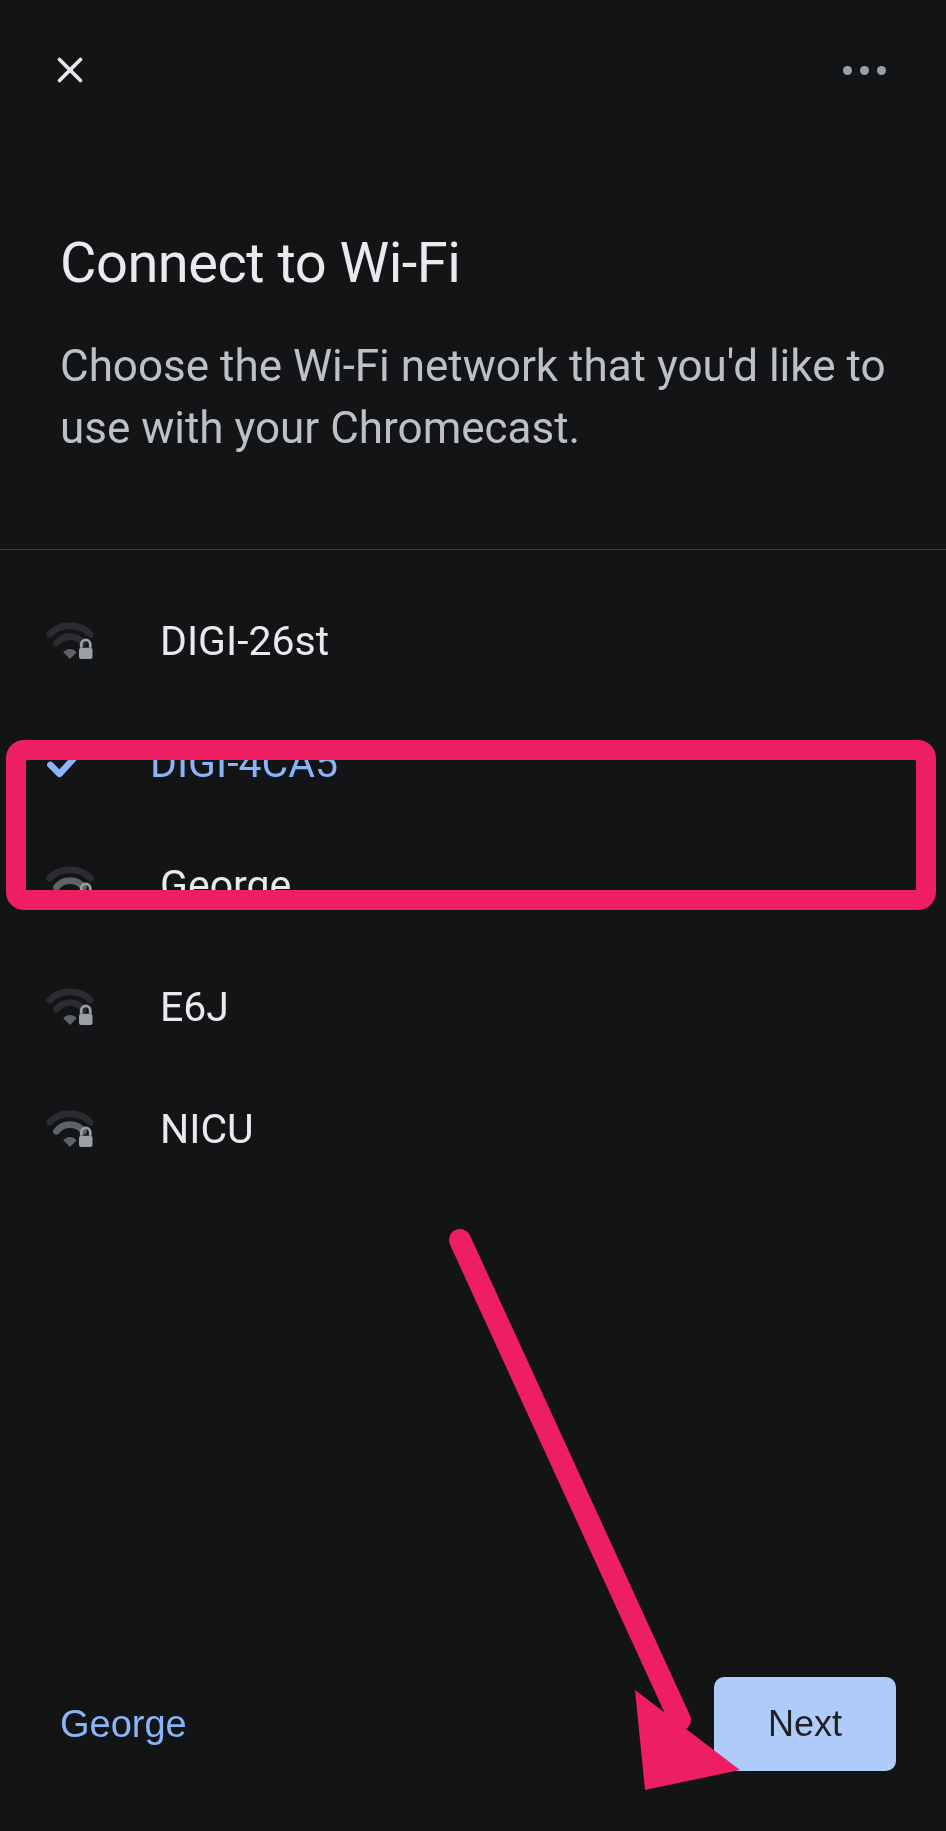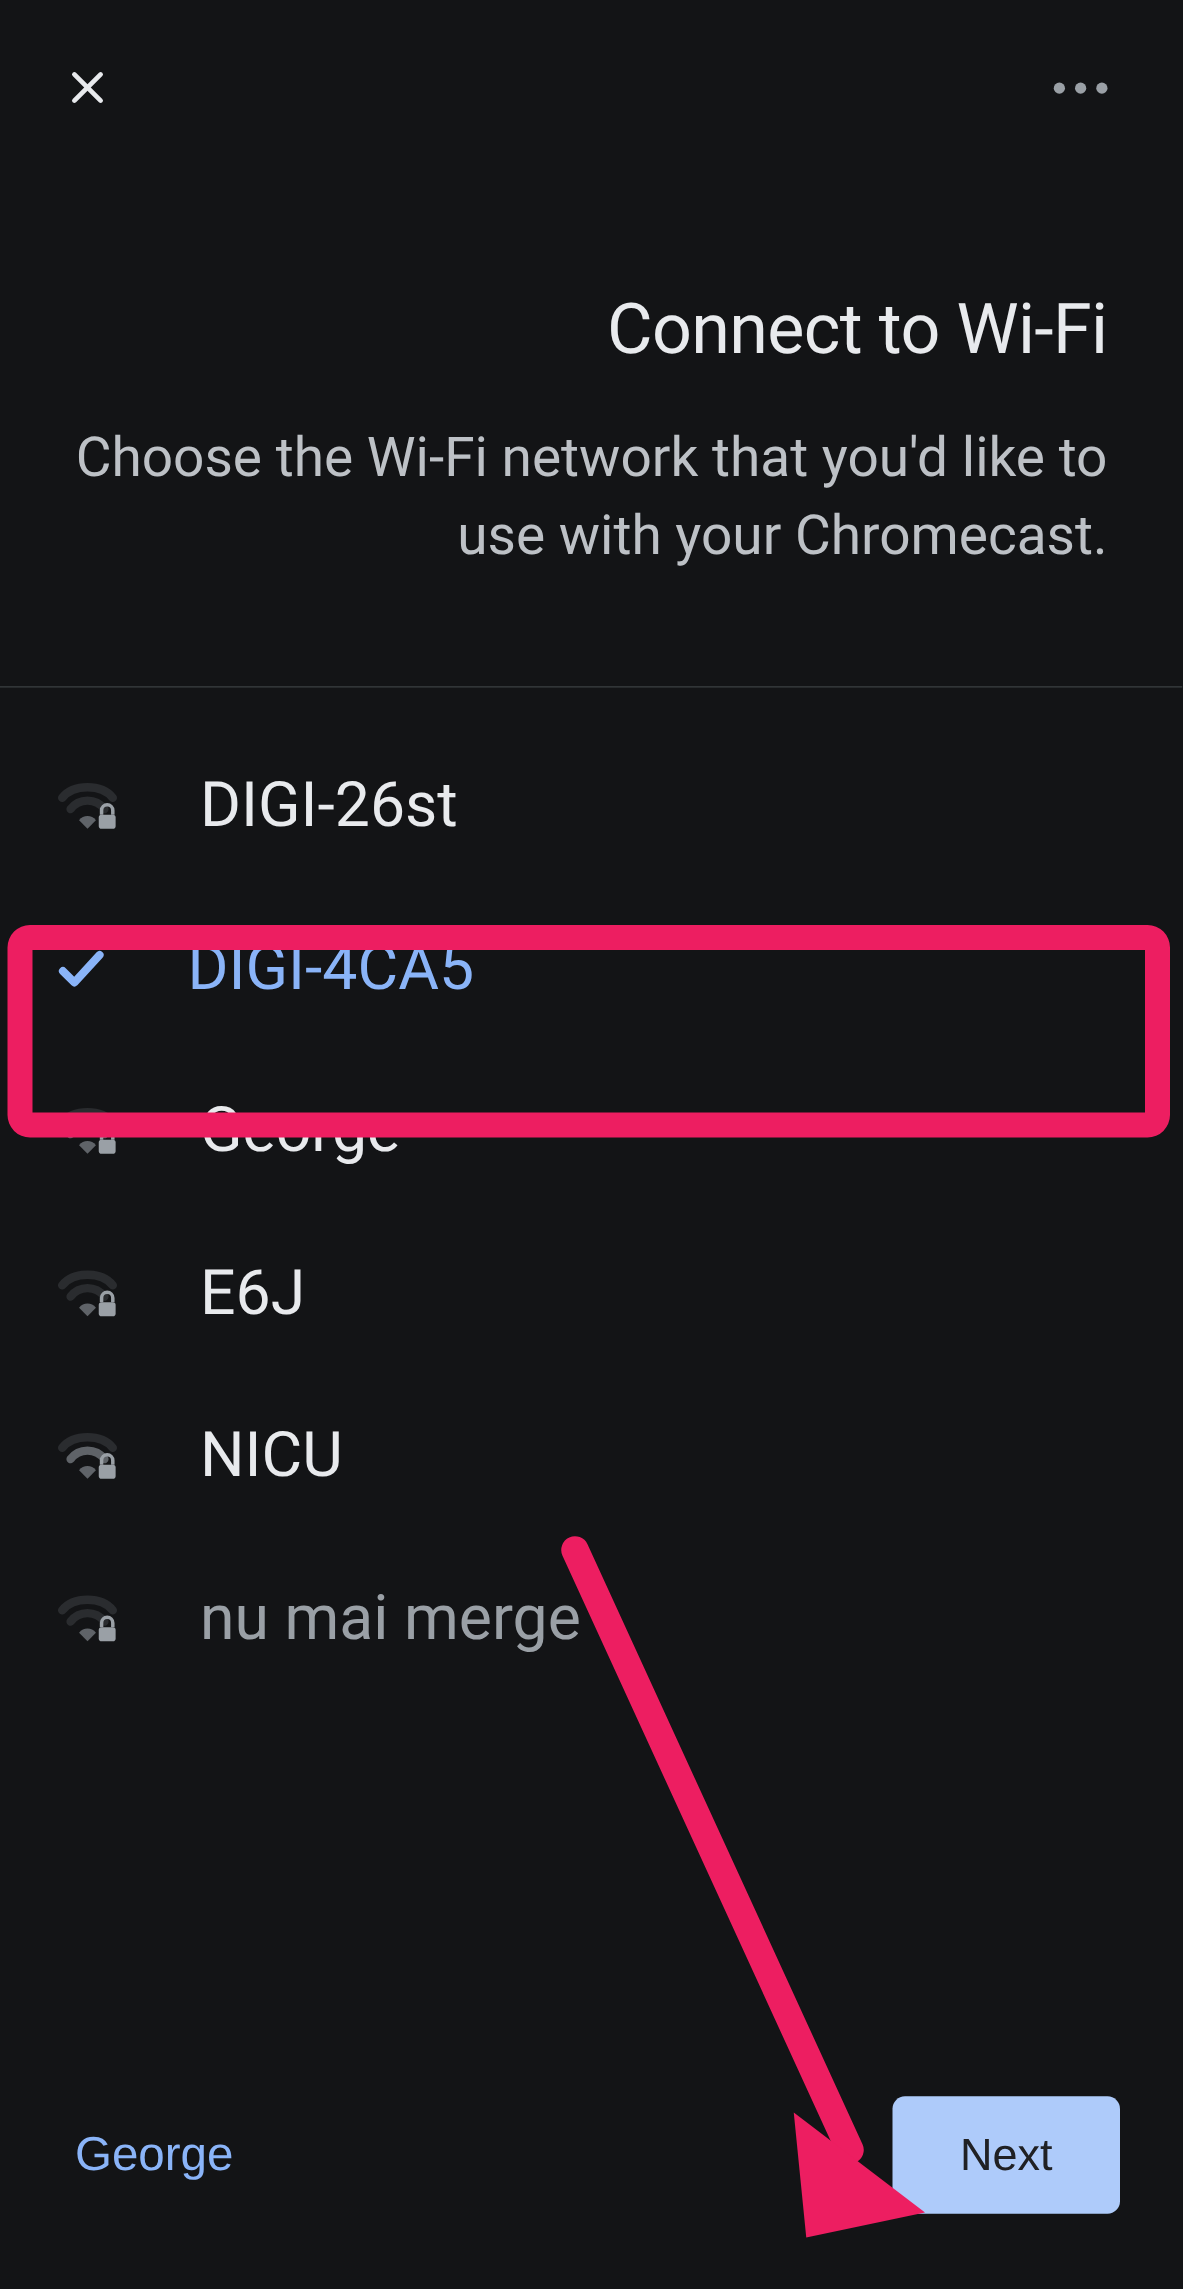--- a/index.html
+++ b/index.html
@@ -37,21 +37,21 @@
       cursor: pointer;
       padding: 10px;
     }
     .dot {
       width: 9px;
       height: 9px;
       background: #9aa0a6;
       border-radius: 50%;
     }
     .title-block {
-      text-align: right;
+      text-align: left;
       padding: 140px 60px 90px;
     }
     .title {
       font-size: 56px;
       font-weight: 400;
       color: #e8eaed;
       margin-bottom: 40px;
       letter-spacing: -0.5px;
     }
     .subtitle {
@@ -78,21 +78,21 @@
     .network-icon {
       width: 60px;
       height: 50px;
       display: flex;
       align-items: center;
       justify-content: center;
       margin-right: 60px;
       flex-shrink: 0;
     }
     .network-label {
-      font-size: 50px;
+      font-size: 41px;
       color: #e8eaed;
       font-weight: 400;
     }
     .network-item.selected .network-label {
       color: #8ab4f8;
     }
     .check-icon {
       width: 50px;
       height: 50px;
       display: flex;
@@ -227,32 +227,20 @@
         <svg viewBox="0 0 48 40" width="54" height="46">
     <path d="M6 14 C14 4, 34 4, 42 14" stroke="#2a2c2f" stroke-width="6" fill="none" stroke-linecap="round"></path>
     <path d="M12 22 C18 14, 30 14, 36 22" stroke="#5f6368" stroke-width="6" fill="none" stroke-linecap="round"></path>
     <path d="M18 30 L24 36 L30 30 C27 26, 21 26, 18 30 Z" fill="#5f6368"></path>
     <rect x="32" y="26" width="12" height="10" rx="2" fill="#9aa0a6"></rect>
     <path d="M34 26 v-3 a4 4 0 0 1 8 0 v3" stroke="#9aa0a6" stroke-width="2.5" fill="none"></path>
   </svg>
       </div>
       <span class="network-label">NICU</span>
     </div>
-    <div class="network-item partial-item">
-      <div class="network-icon">
-        <svg viewBox="0 0 48 40" width="54" height="46">
-    <path d="M6 14 C14 4, 34 4, 42 14" stroke="#2a2c2f" stroke-width="6" fill="none" stroke-linecap="round"></path>
-    <path d="M12 22 C18 14, 30 14, 36 22" stroke="#2a2c2f" stroke-width="6" fill="none" stroke-linecap="round"></path>
-    <path d="M18 30 L24 36 L30 30 C27 26, 21 26, 18 30 Z" fill="#5f6368"></path>
-    <rect x="32" y="26" width="12" height="10" rx="2" fill="#9aa0a6"></rect>
-    <path d="M34 26 v-3 a4 4 0 0 1 8 0 v3" stroke="#9aa0a6" stroke-width="2.5" fill="none"></path>
-  </svg>
-      </div>
-      <span class="network-label">nu mai merge</span>
-    </div>
   </div>
 
 <div class="highlight-box"></div>
 
 <svg class="arrow" viewBox="0 0 320 580">
   <defs>
     <marker id="arrowhead" markerWidth="12" markerHeight="12" refX="6" refY="6" orient="auto">
       <polygon points="0,0 12,6 0,12" fill="#ed1e61"></polygon>
     </marker>
   </defs>

